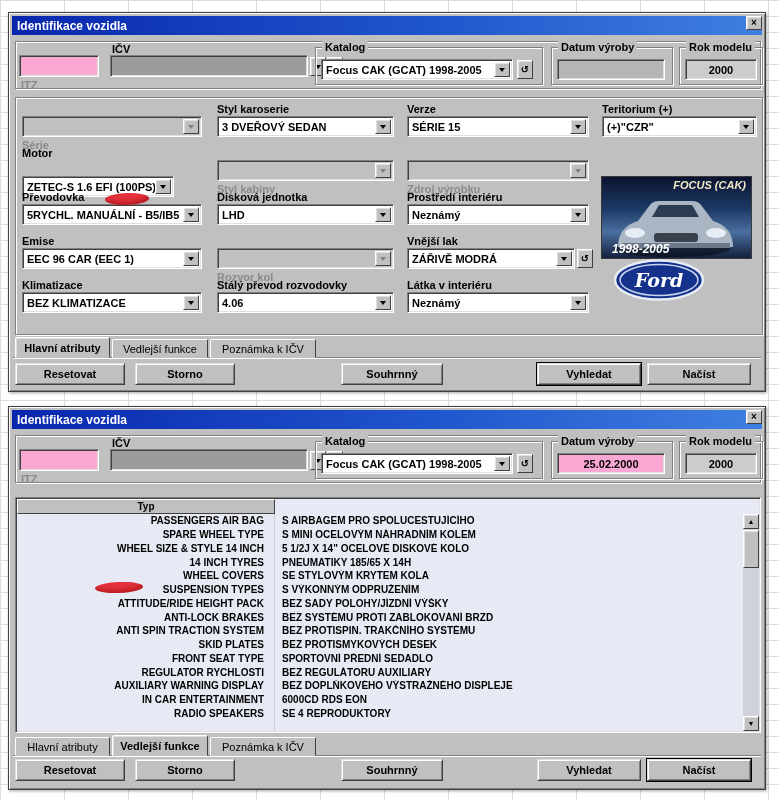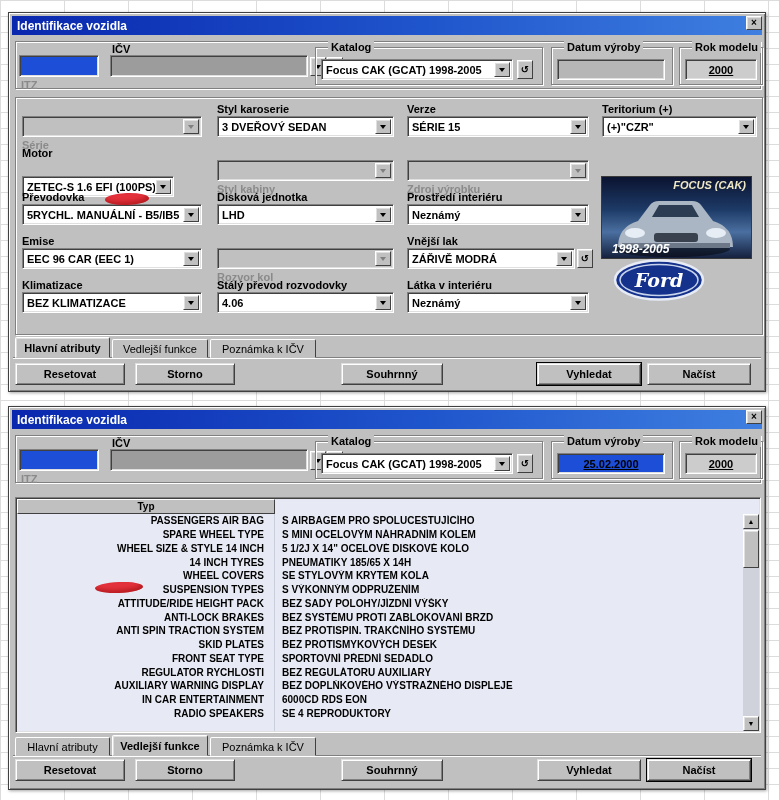--- a/index.html
+++ b/index.html
@@ -11,27 +11,27 @@
                         linear-gradient(to bottom,#dcdcdc 1px,transparent 1px);
        background-size:64px 16px;}
   .dialog{position:absolute;background:#c0c0c0;border:1px solid #404040;
           box-shadow:inset 1px 1px 0 #fff,inset -1px -1px 0 #808080,1px 1px 3px rgba(0,0,0,.35);}
   .titlebar{position:absolute;left:3px;right:3px;top:3px;height:19px;display:flex;align-items:center;
             padding:0 5px;background:linear-gradient(90deg,#0927ae,#1f55cc 55%,#3f7fe0);color:#fff;font-size:12px;}
   .closebtn{position:absolute;right:3px;top:3px;width:16px;height:14px;background:#c0c0c0;cursor:default;
             border:1px solid;border-color:#fff #404040 #404040 #fff;box-shadow:inset 1px 1px 0 #dfdfdf;
             display:flex;align-items:center;justify-content:center;font-size:10px;color:#000;line-height:1;}
   .gb{position:absolute;border:1px solid #808080;box-shadow:1px 1px 0 #fff,inset 1px 1px 0 #fff;}
-  .gl{position:absolute;top:-7px;left:12px;background:#c0c0c0;padding:0 3px;line-height:12px;white-space:nowrap;}
+  .gl{position:absolute;top:-7px;left:6px;background:#c0c0c0;padding:0 3px;line-height:12px;white-space:nowrap;}
   .flabel{position:absolute;white-space:nowrap;}
   .dis{color:#8a8a8a;margin-top:36px;}
   .sunken{position:absolute;border:1px solid;border-color:#808080 #fff #fff #808080;
-          box-shadow:inset 1px 1px 0 #404040,inset -1px -1px 0 #dfdfdf;background:#1d4ed8;
+          box-shadow:inset 1px 1px 0 #404040,inset -1px -1px 0 #dfdfdf;background:#f9a8d4;
           display:flex;align-items:center;}
-  .sunken .sval{flex:1;text-align:center;white-space:nowrap;text-decoration:underline;}
+  .sunken .sval{flex:1;text-align:center;white-space:nowrap;}
   .combo{position:absolute;height:21px;border:1px solid;border-color:#808080 #fff #fff #808080;
          box-shadow:inset 1px 1px 0 #404040,inset -1px -1px 0 #dfdfdf;background:#fff;
          display:flex;align-items:center;}
   .combo .cval{flex:1;padding:0 4px;white-space:nowrap;overflow:hidden;}
   .combo .cbtn{flex:0 0 16px;width:16px;height:15px;margin-right:2px;background:#c0c0c0;
                border:1px solid;border-color:#fff #404040 #404040 #fff;box-shadow:inset 1px 1px 0 #dfdfdf;
                display:flex;align-items:center;justify-content:center;}
   .arr{width:0;height:0;border-left:3px solid transparent;border-right:3px solid transparent;border-top:4px solid #000;}
   .combo.disabled{background:#c0c0c0;}
   .combo.disabled .arr{border-top-color:#808080;}

